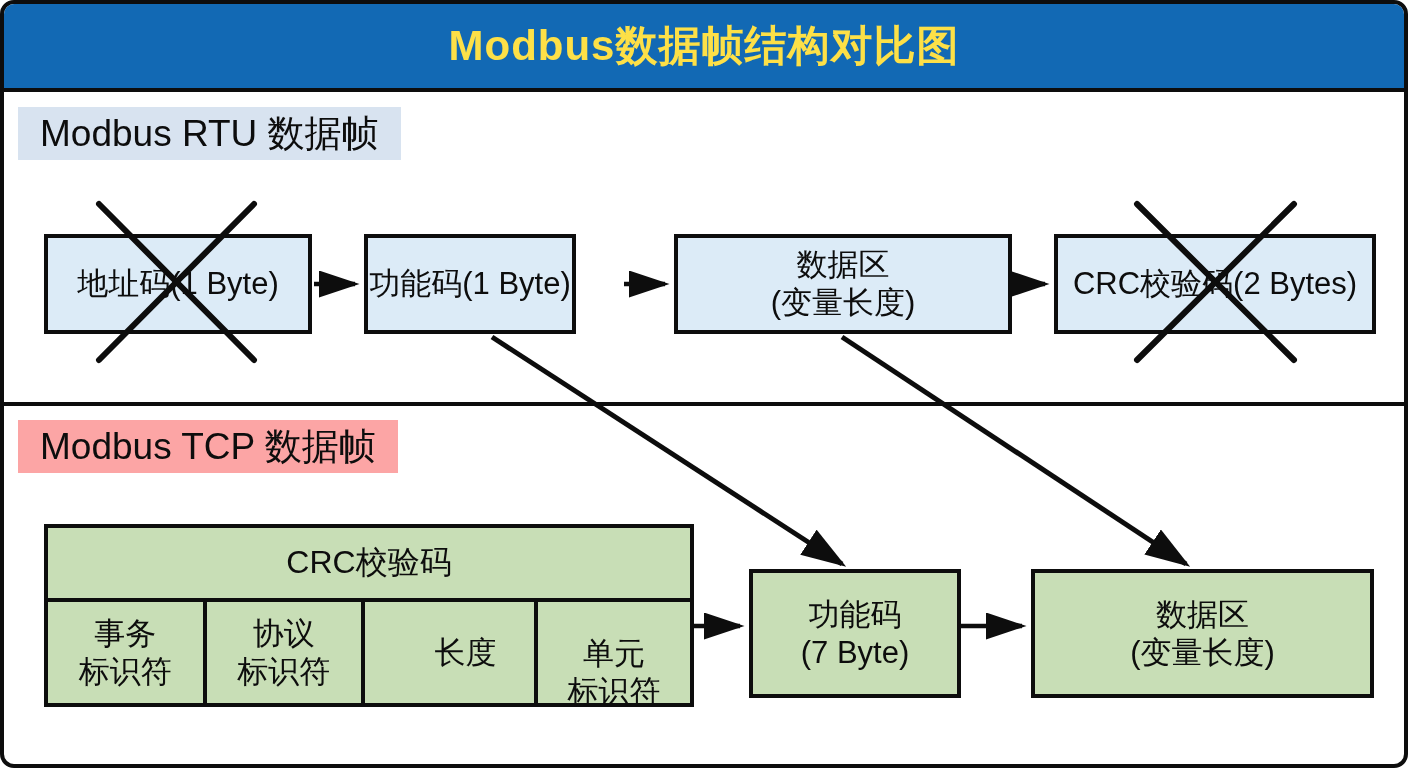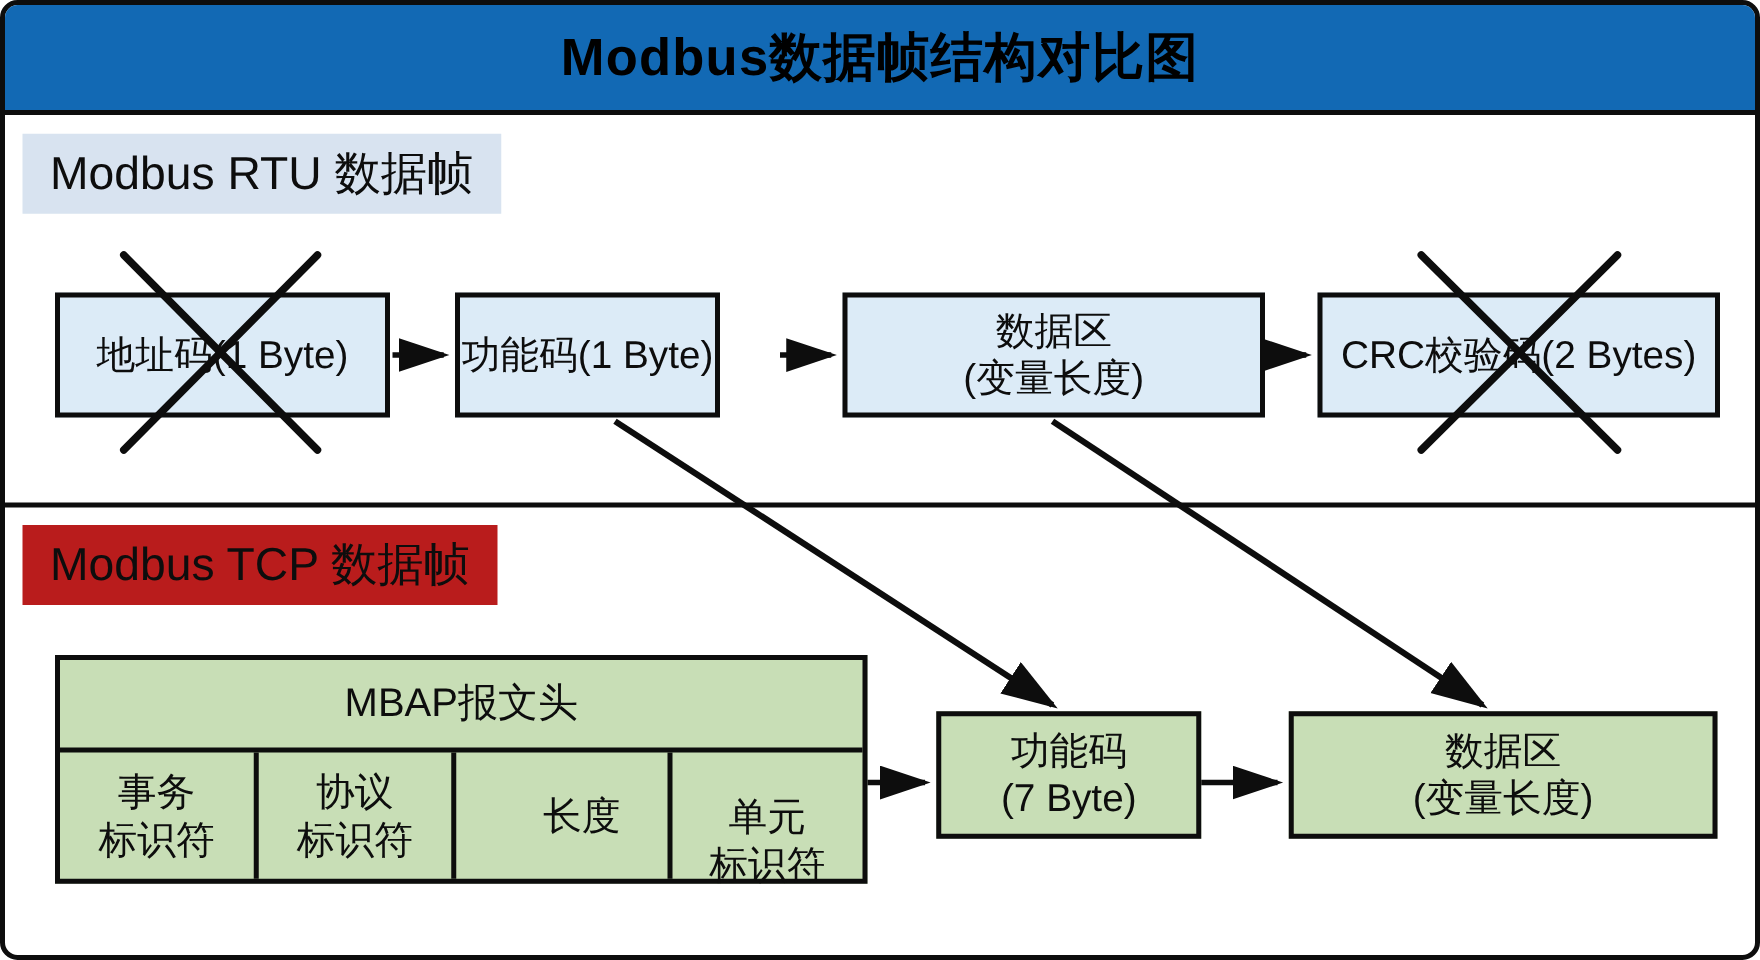--- a/index.html
+++ b/index.html
@@ -5,39 +5,39 @@
   html,body{margin:0;padding:0;background:#ffffff;}
   body{font-family:"Liberation Sans","DejaVu Sans",sans-serif;color:#0d0d0d;}
   .canvas{
     position:relative;width:1408px;height:768px;box-sizing:border-box;
     background:#ffffff;border:4px solid #0d0d0d;border-radius:14px;overflow:hidden;
   }
   .title-bar{
     position:absolute;top:0;left:0;right:0;height:84px;background:#1269b4;
     border-bottom:4px solid #0d0d0d;display:flex;align-items:center;justify-content:center;
   }
-  .title-bar span{color:#000000;font-size:42px;font-weight:700;letter-spacing:1px;}
+  .title-bar span{color:#fde047;font-size:42px;font-weight:700;letter-spacing:1px;}
   .section-divider{
     position:absolute;top:398px;left:0;width:100%;height:4px;background:#0d0d0d;
   }
   .section-header{
-    position:absolute;left:14px;height:64px;display:flex;align-items:center;
+    position:absolute;left:14px;height:53px;display:flex;align-items:center;
     padding:0 22px;font-size:37px;white-space:nowrap;
   }
   .hl-blue{top:103px;background:#d8e3f0;}
-  .hl-green{top:416px;background:#b91c1c;}
+  .hl-green{top:416px;background:#fca5a5;}
   .fbox{
     position:absolute;box-sizing:border-box;border:4px solid #0d0d0d;
     display:flex;flex-direction:column;align-items:center;justify-content:center;
     text-align:center;font-size:31px;line-height:1.22;
   }
   .rtu-fill{background:#dcebf7;}
   .tcp-fill{background:#c8deb6;}
   .rtu-box{top:230px;height:100px;}
-  .tcp-box{top:565px;height:102px;}
+  .tcp-box{top:565px;height:129px;}
   
   .mbap{
     position:absolute;left:40px;top:520px;width:650px;box-sizing:border-box;
     border:4px solid #0d0d0d;background:#c8deb6;
   }
   .mbap-header{
     height:70px;border-bottom:4px solid #0d0d0d;display:flex;align-items:center;
     justify-content:center;font-size:32px;
   }
   .mbap-row{display:flex;height:101px;}
@@ -77,21 +77,21 @@
     <span>(变量长度)</span>
   </div>
 
   <div class="fbox rtu-fill rtu-box" style="left:1050px;width:322px">
     <span>CRC校验码(2 Bytes)</span>
   </div>
 
   <div class="section-header hl-green">Modbus TCP 数据帧</div>
 
   <div class="mbap">
-    <div class="mbap-header">MBAP报文头</div>
+    <div class="mbap-header">CRC校验码</div>
     <div class="mbap-row">
       <div class="mbap-cell mc1">
         <span>事务</span>
         <span>标识符</span>
       </div>
       <div class="mbap-cell mc2">
         <span>协议</span>
         <span>标识符</span>
       </div>
       <div class="mbap-cell mc3">

